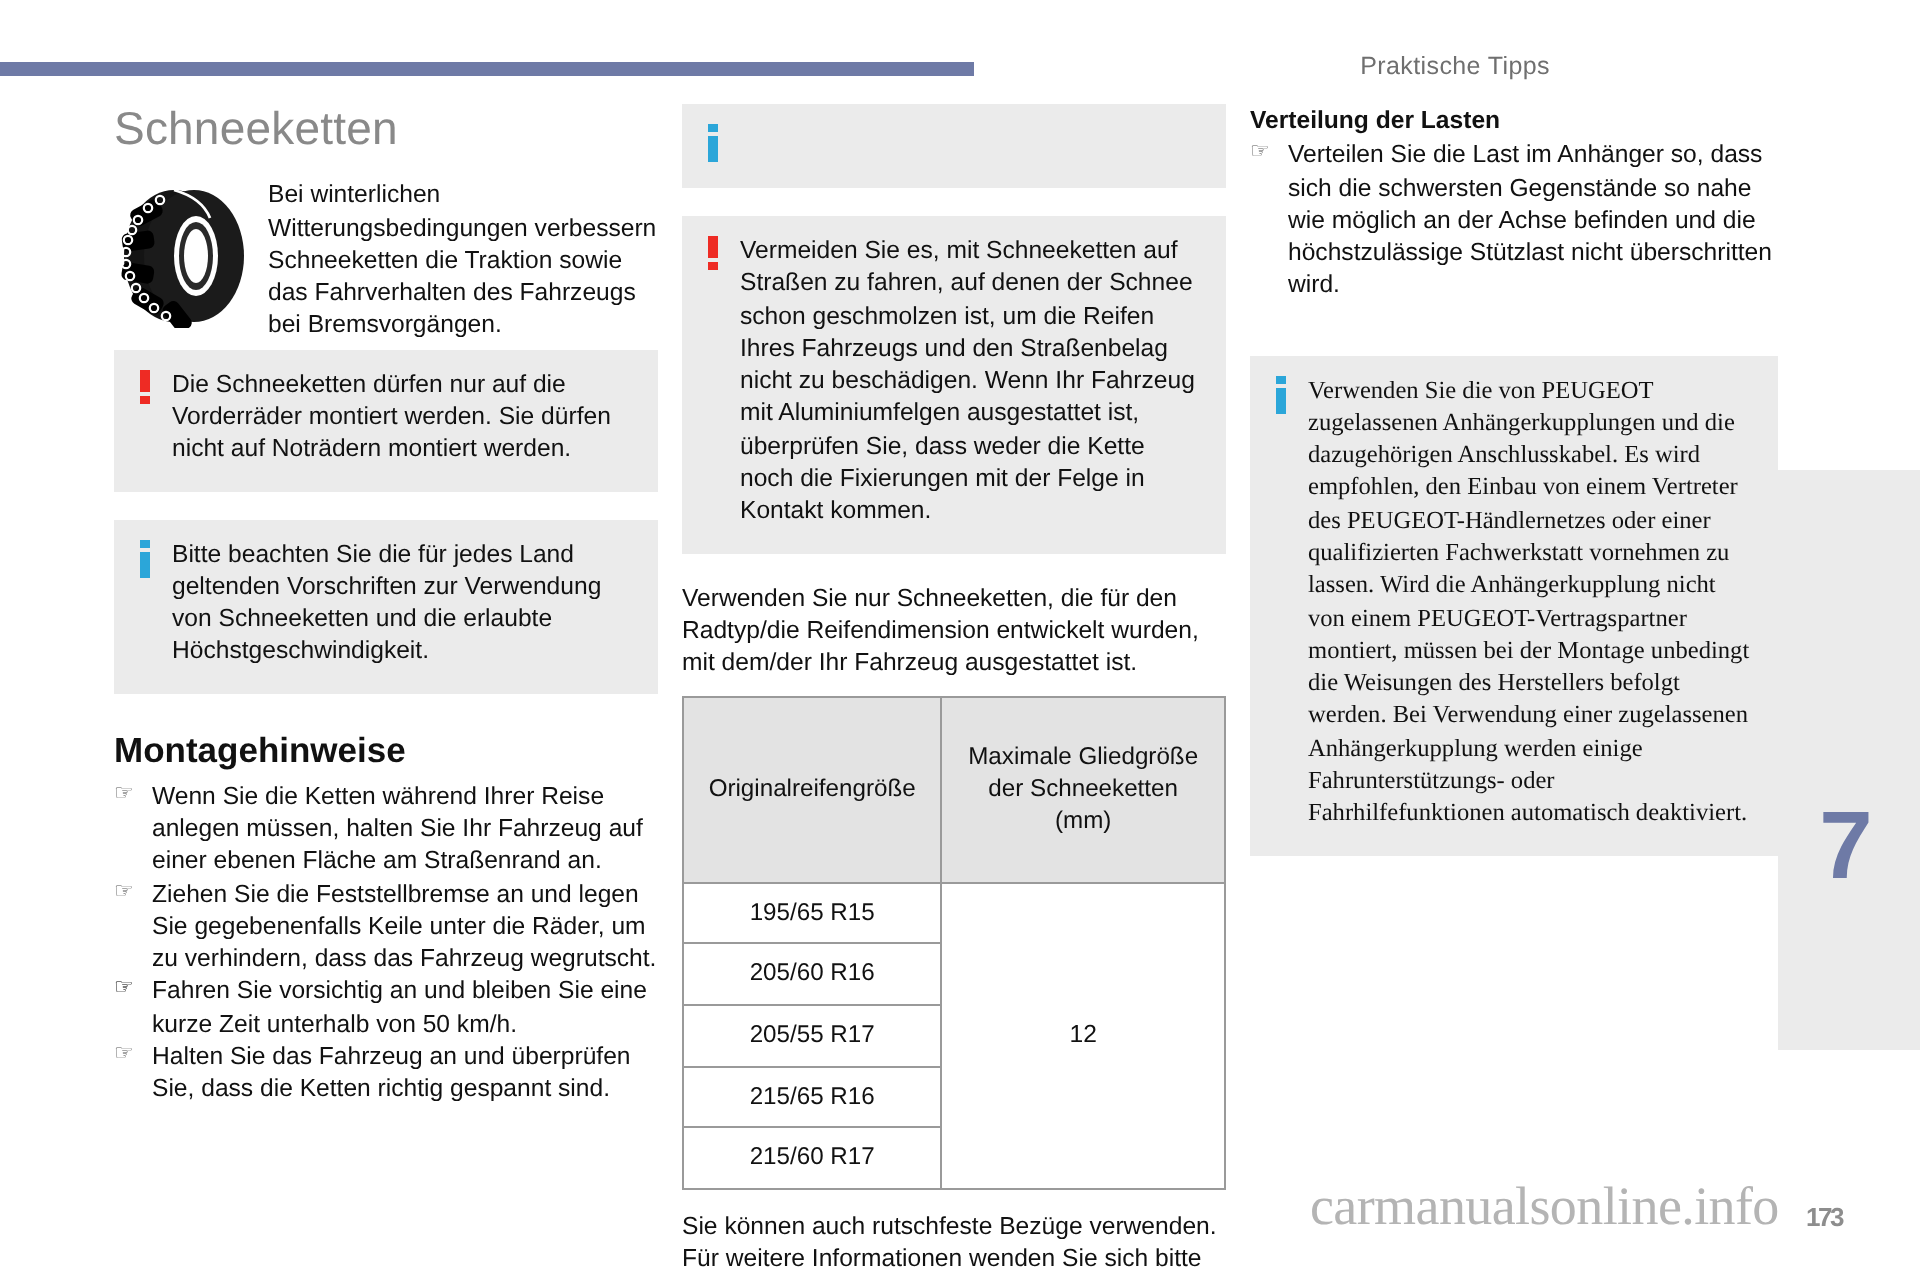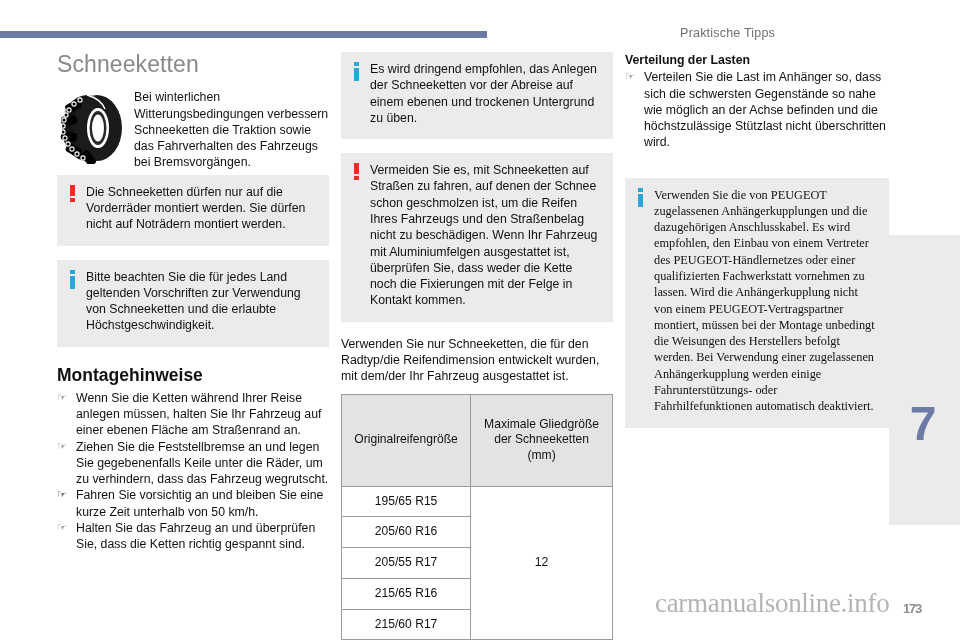--- a/index.html
+++ b/index.html
@@ -340,21 +340,20 @@
 
   </div>
 
   <div class="col col-2">
 
     <div class="callout">
       <div class="icon icon-info">
         <div class="dot"></div>
           <div class="bar"></div>
       </div>
-      <div class="callout-text">Es wird dringend empfohlen, das Anlegen der Schneeketten vor der Abreise auf einem ebenen und trockenen Untergrund zu üben.</div>
     </div>
 
     <div class="callout">
       <div class="icon icon-warn">
         <div class="bar"></div>
           <div class="dot"></div>
       </div>
       <div class="callout-text">Vermeiden Sie es, mit Schneeketten auf Straßen zu fahren, auf denen der Schnee schon geschmolzen ist, um die Reifen Ihres Fahrzeugs und den Straßenbelag nicht zu beschädigen. Wenn Ihr Fahrzeug mit Aluminiumfelgen ausgestattet ist, überprüfen Sie, dass weder die Kette noch die Fixierungen mit der Felge in Kontakt kommen.</div>
     </div>
 

